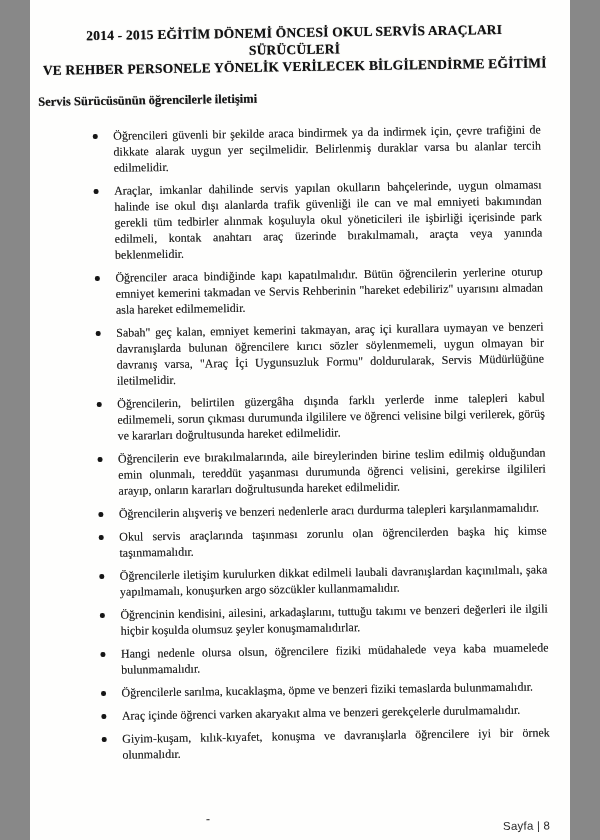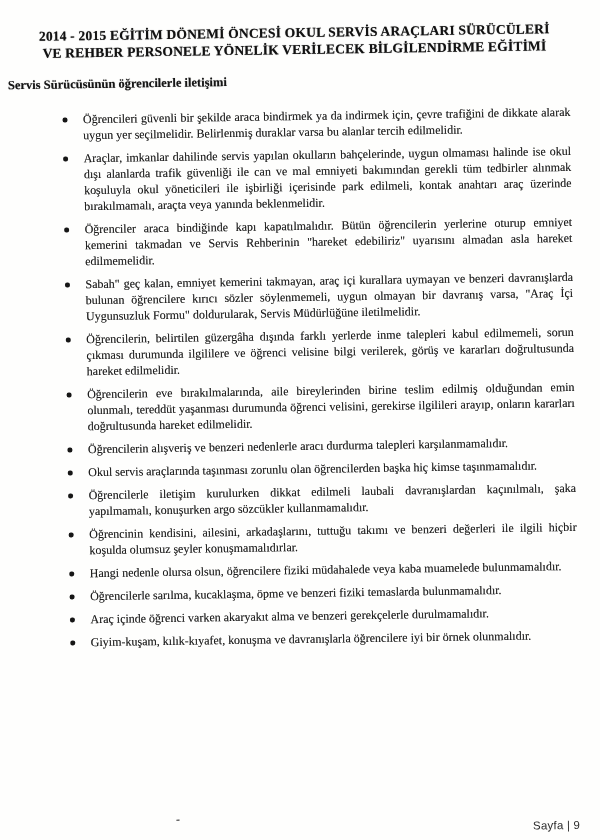--- a/index.html
+++ b/index.html
@@ -2,21 +2,21 @@
 <html lang="tr" style="--paper: #fefefd; --ink: #1d1d1d;"><head>
 <meta charset="utf-8">
 <style>
   html, body {
     margin: 0;
     padding: 0;
     background: #888;
   }
   .page {
     position: relative;
-    width: 600px;
+    width: 540px;
     height: 840px;
     margin: 0 auto;
     background: var(--paper, #fefefd);
     overflow: hidden;
     font-family: "Liberation Serif", "DejaVu Serif", serif;
     color: var(--ink, #1d1d1d);
   }
   
   .rot {
     position: absolute;
@@ -163,16 +163,16 @@
         </div>
 
         <div class="bullet">
           <span class="dot"></span>
           <span class="btext">Giyim-kuşam, kılık-kıyafet, konuşma ve davranışlarla öğrencilere iyi bir örnek olunmalıdır.</span>
         </div>
       </div>
 
     <div class="stray-mark">-</div>
 
-    <div class="footer">Sayfa | 9</div>
+    <div class="footer">Sayfa | 8</div>
 
   </div>
 </div>
 
 </body></html>

